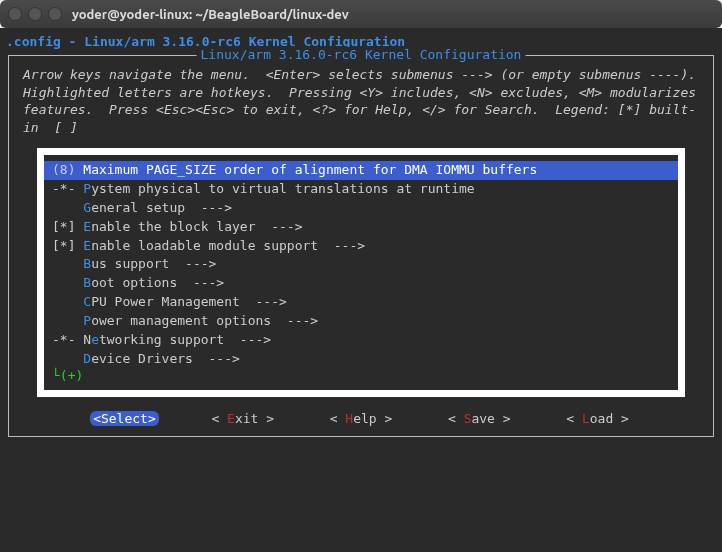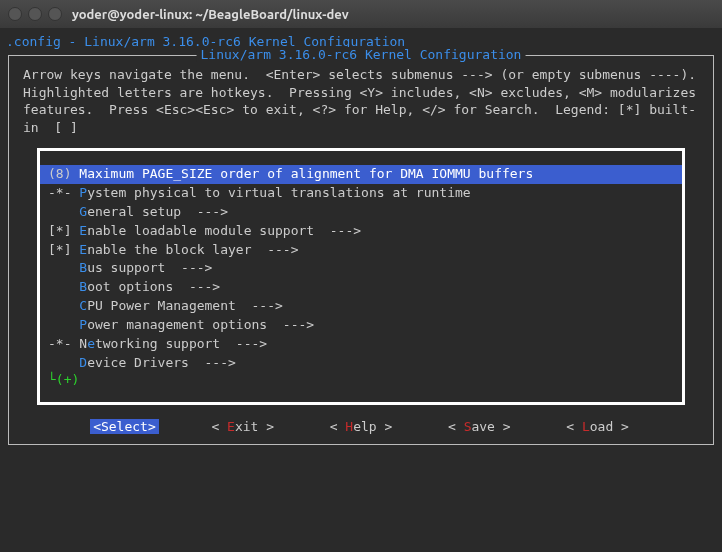--- a/index.html
+++ b/index.html
@@ -11,20 +11,21 @@
     background: #f0f0f0;
     overflow: hidden;
   }
   .titlebar {
     height: 28px;
     background: linear-gradient(to bottom, #4a4a4a, #3a3a3a);
     display: flex;
     align-items: center;
     padding: 0 8px;
     gap: 6px;
+    border-radius: 6px;
   }
   .win-btn {
     width: 14px; height: 14px;
     border-radius: 50%;
     background: #555;
     border: 1px solid #333;
   }
   .win-title {
     color: #ddd;
     font-family: "Ubuntu", sans-serif;
@@ -34,21 +35,21 @@
   }
   .terminal {
     background: #2a2a2a;
     height: calc(552px - 28px);
     padding: 4px 6px;
     color: #ddd;
     position: relative;
   }
   .term-header {
     color: #3b8eea;
-    font-weight: normal;
+    font-weight: bold;
     padding: 2px 0 6px 0;
   }
   .term-header .dot { color: #3b8eea; }
   .outer-box {
     border: 1px solid #bbb;
     background: #2a2a2a;
     position: relative;
   }
   .shadow {
     position: absolute;
@@ -69,26 +70,27 @@
     background: #2a2a2a;
     color: #3b8eea;
     padding: 0 4px;
     z-index: 2;
   }
   .instructions {
     padding: 10px 14px 6px 14px;
     color: #ccc;
     line-height: 1.35;
     white-space: pre-wrap;
+    font-style: italic;
   }
   .inner-box {
     margin: 6px 28px 0 28px;
-    border: 3px solid #ffffff;
+    border: 7px solid #ffffff;
     position: relative;
-    padding: 14px 0;
+    padding: 6px 0;
   }
   .menu-row {
     padding: 0 8px;
     line-height: 1.45;
     white-space: pre;
     color: #ccc;
   }
   .menu-row.selected {
     background: #3b5ecf;
     color: #fff;
@@ -102,20 +104,21 @@
     line-height: 1.2;
   }
   .button-bar {
     text-align: center;
     padding: 14px 0 10px 0;
     color: #ccc;
   }
   .mbtn {
     display: inline-block;
     padding: 0 3px;
+    border-radius: 6px;
   }
   .mbtn.sel {
     background: #3b5ecf;
     color: #fff;
   }
   .mbtn .hk { color: #c62b2b; }
   .mbtn.sel .hk { color: #fff; }
   .gap { display: inline-block; width: 34px; }
 </style>
 </head>
@@ -136,22 +139,22 @@
   <div class="box-wrap">
     <div class="shadow"></div>
     <div class="outer-box">
       <div class="box-title">Linux/arm 3.16.0-rc6 Kernel Configuration</div>
       <div class="instructions">Arrow keys navigate the menu.  &lt;Enter&gt; selects submenus ---&gt; (or empty submenus ----).  Highlighted letters are hotkeys.  Pressing &lt;Y&gt; includes, &lt;N&gt; excludes, &lt;M&gt; modularizes features.  Press &lt;Esc&gt;&lt;Esc&gt; to exit, &lt;?&gt; for Help, &lt;/&gt; for Search.  Legend: [*] built-in  [ ]</div>
 
       <div class="inner-box" id="menu-list">
       <div class="menu-row selected"><span class="bracket">(8) </span><span>Ma</span><span class="hot">x</span><span>imum PAGE_SIZE order of alignment for DMA IOMMU buffers</span></div>
           <div class="menu-row"><span class="bracket">-*- </span><span class="hot">P</span><span>ystem physical to virtual translations at runtime</span></div>
           <div class="menu-row"><span class="bracket">    </span><span class="hot">G</span><span>eneral setup  ---&gt;</span></div>
+          <div class="menu-row"><span class="bracket">[*] </span><span class="hot">E</span><span>nable the block layer  ---&gt;</span></div>
           <div class="menu-row"><span class="bracket">[*] </span><span class="hot">E</span><span>nable loadable module support  ---&gt;</span></div>
-          <div class="menu-row"><span class="bracket">[*] </span><span class="hot">E</span><span>nable the block layer  ---&gt;</span></div>
           <div class="menu-row"><span class="bracket">    </span><span class="hot">B</span><span>us support  ---&gt;</span></div>
           <div class="menu-row"><span class="bracket">    </span><span class="hot">B</span><span>oot options  ---&gt;</span></div>
           <div class="menu-row"><span class="bracket">    </span><span class="hot">C</span><span>PU Power Management  ---&gt;</span></div>
           <div class="menu-row"><span class="bracket">    </span><span class="hot">P</span><span>ower management options  ---&gt;</span></div>
           <div class="menu-row"><span class="bracket">-*- </span><span>N</span><span class="hot">e</span><span>tworking support  ---&gt;</span></div>
           <div class="menu-row"><span class="bracket">    </span><span class="hot">D</span><span>evice Drivers  ---&gt;</span></div>
           <div class="more">└(+)</div>
         </div>
 
       <div class="button-bar">

